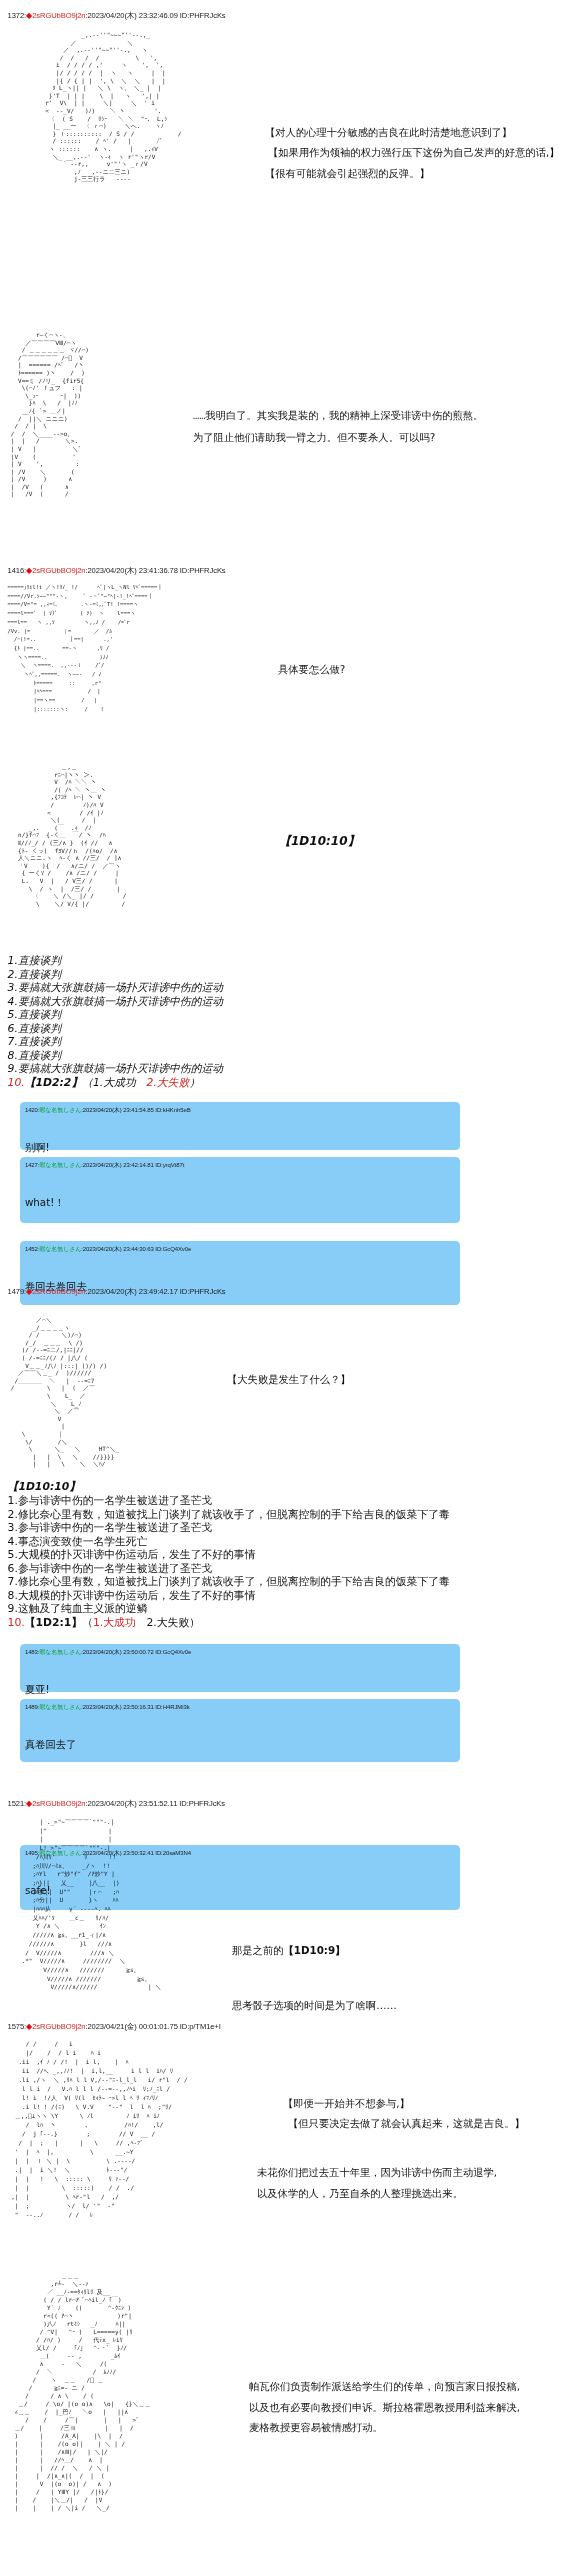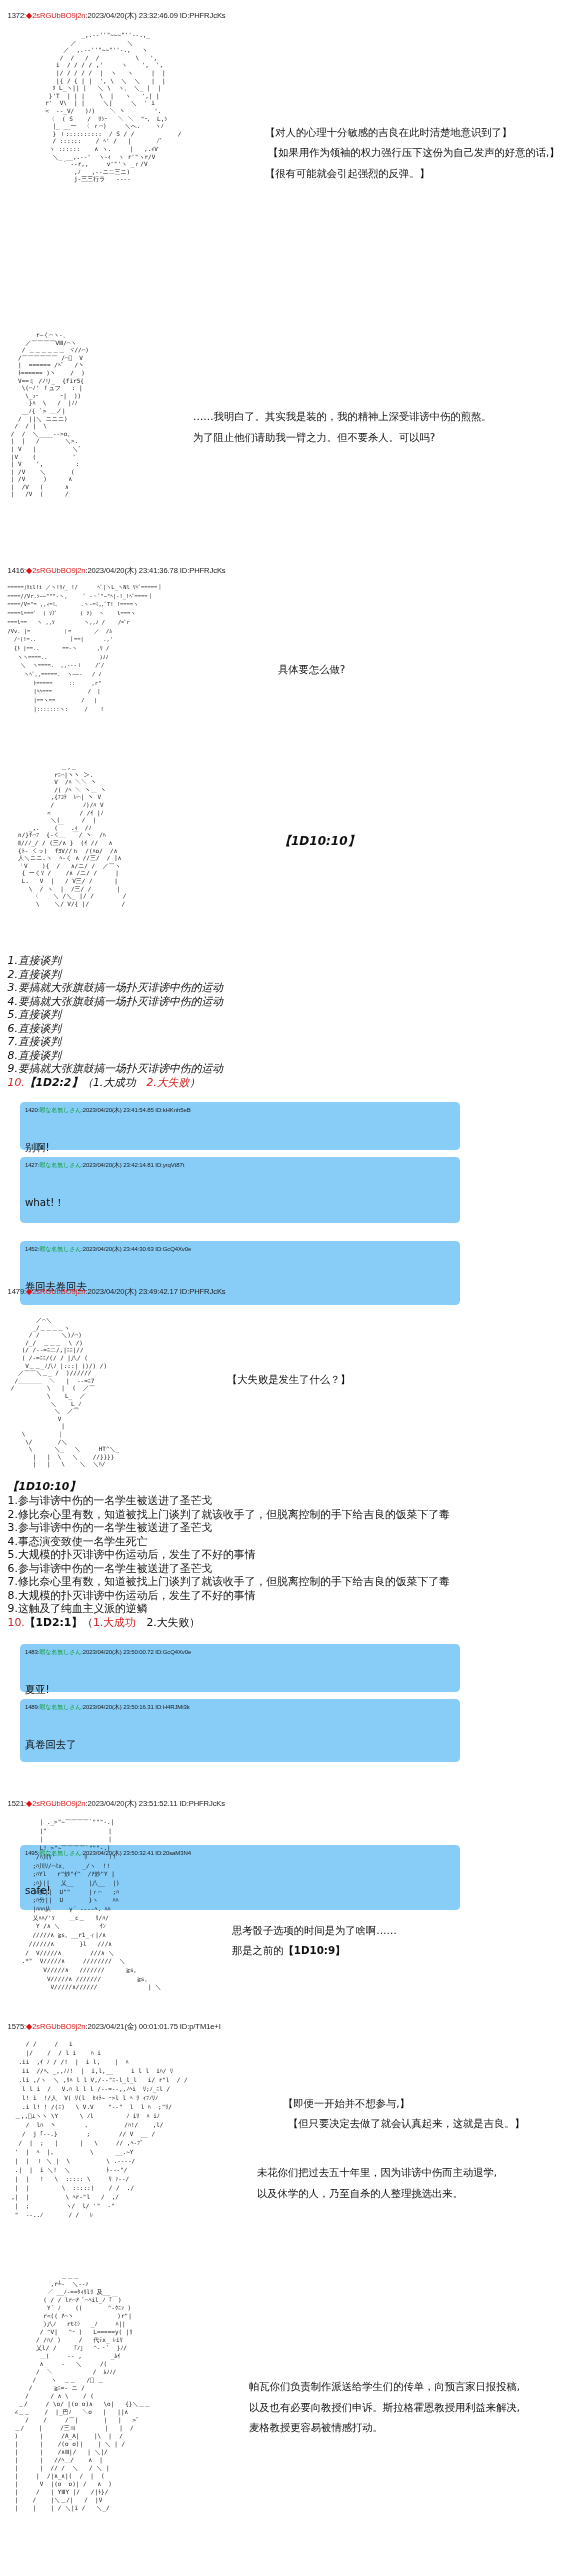--- a/index.html
+++ b/index.html
@@ -127,21 +127,21 @@
  /  / |  \
 /  /  ＼____‐‐&gt;o。
 |  |   /       ＼&gt;.
 | V   |          ＼ﾞ
 |V    (          '
 | V    ',         :
 | /V    ＼       (
 | /V     )      ∧
 |  /V   (      ∧
 |   /V  (      /</pre>
-<div class="narration" style="left:193px; top:411px;">……我明白了。其实我是装的，我的精神上深受诽谤中伤的煎熬。</div>
+<div class="narration" style="left:193px; top:411px;font-family:Liberation Mono, monospace;">……我明白了。其实我是装的，我的精神上深受诽谤中伤的煎熬。</div>
 <div class="narration" style="left:193px; top:432px;">为了阻止他们请助我一臂之力。但不要杀人。可以吗?</div>
 
 <div class="post-header" style="top:566px;">
   <span>1416</span><span>:</span><span class="diamond">◆</span><span class="trip">2sRGUbBO9j2n</span><span>:2023/04/20(木) 23:41:36.78 ID:PHFRJcKs</span>
 </div>
 <pre class="aa" style="left:7.6px; top:583px; font-size:5.4px; line-height:8.7px;">=====｣ﾘil!i ／ヽ!ﾘﾉ_ !/      ﾍﾟ|ヽL_ヽNl ﾘﾍﾞ=====｜
 ====//Vr.ｼ~~"""‐ヽ,     ﾞ ‐‐ﾞ"~"ﾍ|‐!_!ﾍﾞ====｜
 ====/V="= ,,ｨ=ﾐ､       .ヽ‐=ﾐ,,ﾞT! !====ヽ
 ====l===ﾞ  ( ｿ)ﾞ       ( ｿ)  ヽ    l===ヽ
 ===l==   ヽ ,,ｿ         ヽ,,ﾉ /    /=ﾞr
@@ -290,21 +290,21 @@
    |ﾊﾊﾊ从     γ´ ‐‐‐‐ﾍ. ﾊﾊ
    乂ﾊﾊ/'ｿ    ＿c＿   ﾘ/ﾊ/
     Y /∧ ＼           ｲﾝ
    /////∧ ≧s。__r1_ィ|/∧
   //////∧       }l   ///∧
  /  V/////∧        ///∧ ＼
 .*"  V/////∧     ////////  ＼
       V/////∧   ///////      ≧s。
        V/////∧ ///////          ≧s。
         V/////∧//////              | ＼</pre>
-<div class="narration" style="left:232px; top:1925px;text-align:right;">思考骰子选项的时间是为了啥啊……</div>
+<div class="narration" style="left:232px; top:2000px;text-align:right;">思考骰子选项的时间是为了啥啊……</div>
 <div class="narration" style="left:232px; top:1945px;">
   <span>那是之前的</span><span class="bold">【1D10:9】</span>
 </div>
 
 <div class="post-header" style="top:2022px;">
   <span>1575</span><span>:</span><span class="diamond">◆</span><span class="trip">2sRGUbBO9j2n</span><span>:2023/04/21(金) 00:01:01.75 ID:p/TM1e+I</span>
 </div>
 <pre class="aa" style="left:7.6px; top:2039px; line-height:9px;">     / /     /   i
      |/    /  / l i    ﾊ i
    .ii  ,ｲ ﾉ / /!  |  i l,    |  ﾊ

